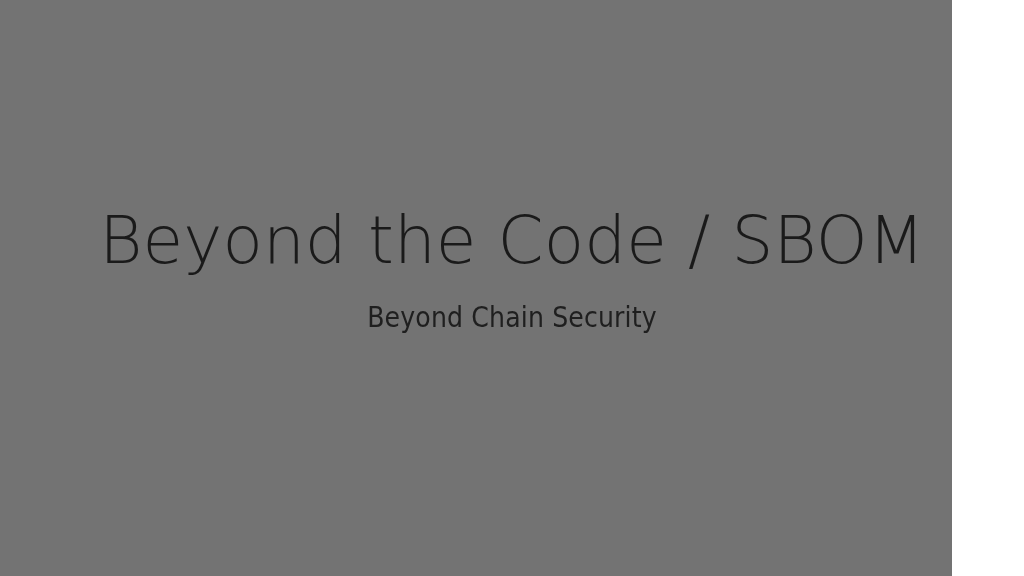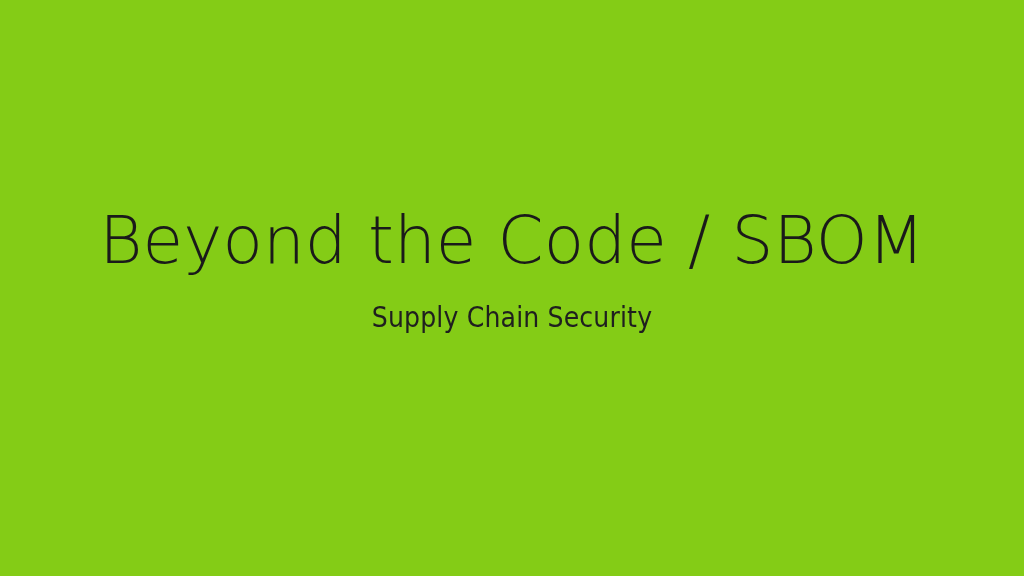--- a/index.html
+++ b/index.html
@@ -13,23 +13,23 @@
     height: 576px;
     background: #ffffff;
     font-family: "DejaVu Sans", sans-serif;
     overflow: hidden;
   }
 
   
   .slide {
     position: relative;
     box-sizing: border-box;
-    width: 1024px;
+    width: 952px;
     height: 576px;
-    background: #84cc16;
+    background: #737373;
     padding-left: 17px;
   }
 
   
   .title-block {
     position: absolute;
     left: 0;
     top: 0;
     width: 1024px;
     text-align: center;
@@ -71,17 +71,17 @@
 </style>
 </head>
 <body>
 
 <div class="slide">
 
   <div class="title-block">
 
     <h1 class="slide-title">Beyond the Code / SBOM</h1>
 
-    <p class="slide-subtitle">Supply Chain Security</p>
+    <p class="slide-subtitle">Beyond Chain Security</p>
 
   </div>
 
 </div>
 
 </body></html>

